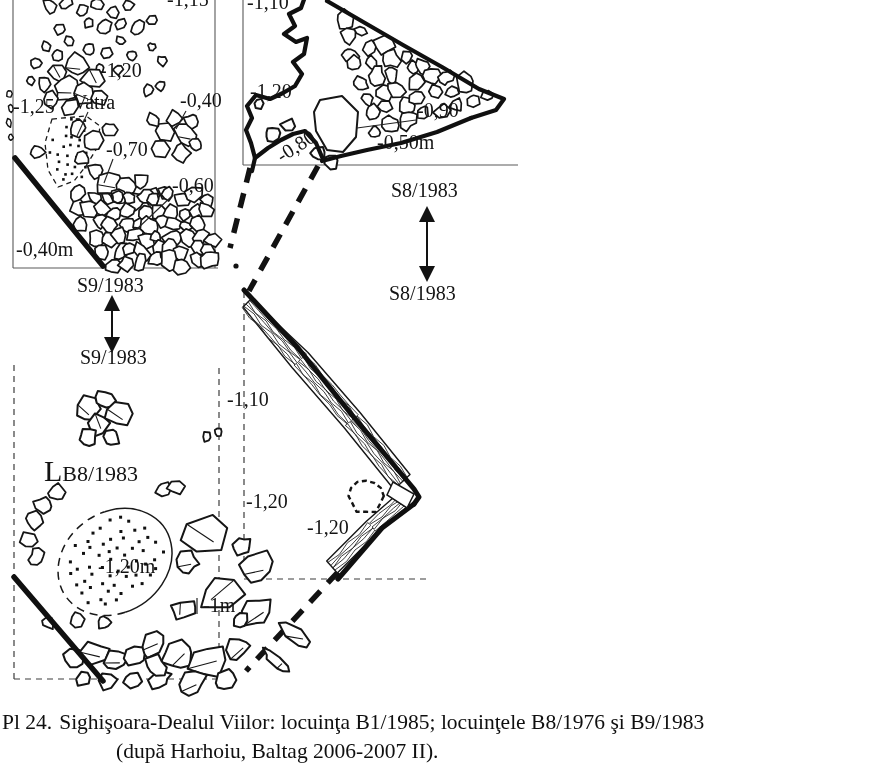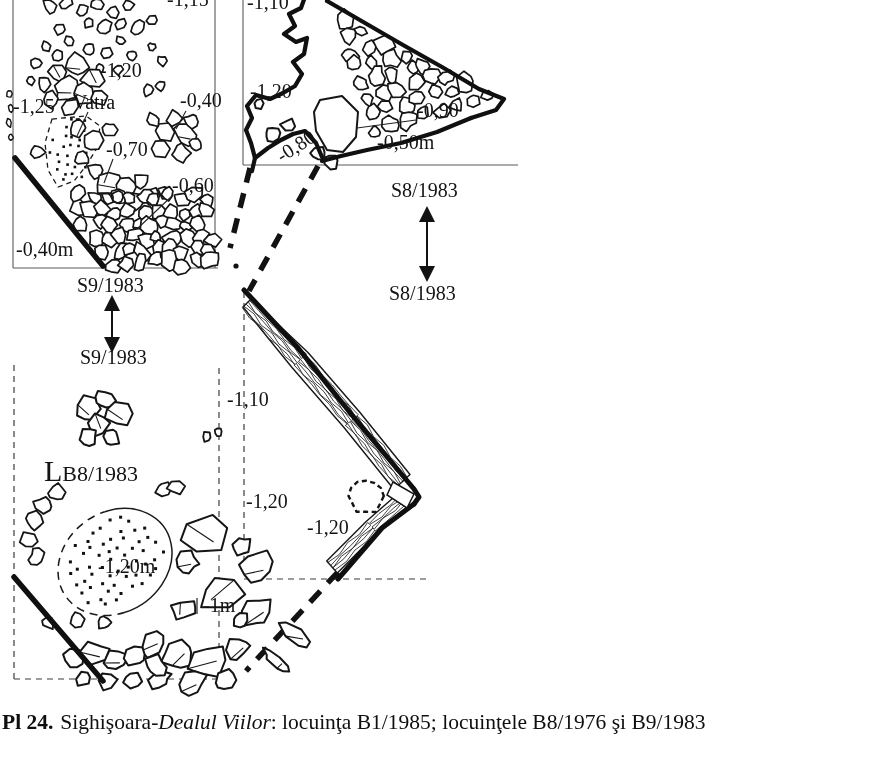--- a/index.html
+++ b/index.html
@@ -2,22 +2,22 @@
 <html><head>
 <meta charset="utf-8">
 <style>
   html,body{margin:0;padding:0;background:#fff;}
   .page{position:relative;width:874px;height:767px;background:#ffffff;overflow:hidden;
         font-family:"Liberation Serif",serif;color:#111;}
   .page svg{position:absolute;top:0;left:0;}
   svg text{fill:#131313;font-family:"Liberation Serif",serif;}
   .caption{position:absolute;left:2px;top:708px;width:830px;font-size:21.5px;line-height:29px;color:#0f0f0f;}
   .cap-line2{padding-left:114px;}
-  .bold{font-weight:bold;margin-right:7px;text-align:center;}
-  .it{font-style:italic;}
+  .bold{font-weight:normal;margin-right:7px;text-align:center;}
+  .it{}
 </style>
 </head>
 <body>
 
 <div class="page">
 <svg width="874" height="706" viewBox="0 0 874 706">
 
   <g stroke="#5a5a5a" stroke-width="1.1" fill="none">
     <path d="M13,0 V268 M215,0 V268 M13,268 H218"></path>
     <path d="M243,0 V165 M243,165 H518"></path>
@@ -447,14 +447,15 @@
     <text x="246" y="508">-1,20</text>
     <text x="307" y="534">-1,20</text>
     <text x="98" y="573">-1,20m</text>
     <text x="203" y="612">-1m</text>
     <text x="44" y="481"><tspan font-size="30">L</tspan><tspan font-size="22">B8/1983</tspan></text>
   </g>
 </svg>
 
 <div class="caption">
   <div class="cap-line1"><span class="bold">Pl 24.</span><span>Sighişoara-</span><span class="it">Dealul Viilor</span><span>: locuinţa B1/1985; locuinţele B8/1976 şi B9/1983</span></div>
+  <div class="cap-line2"><span>(după </span><span class="it">Harhoiu, Baltag 2006-2007 II</span><span>).</span></div>
 </div>
 </div>
 
 </body></html>

